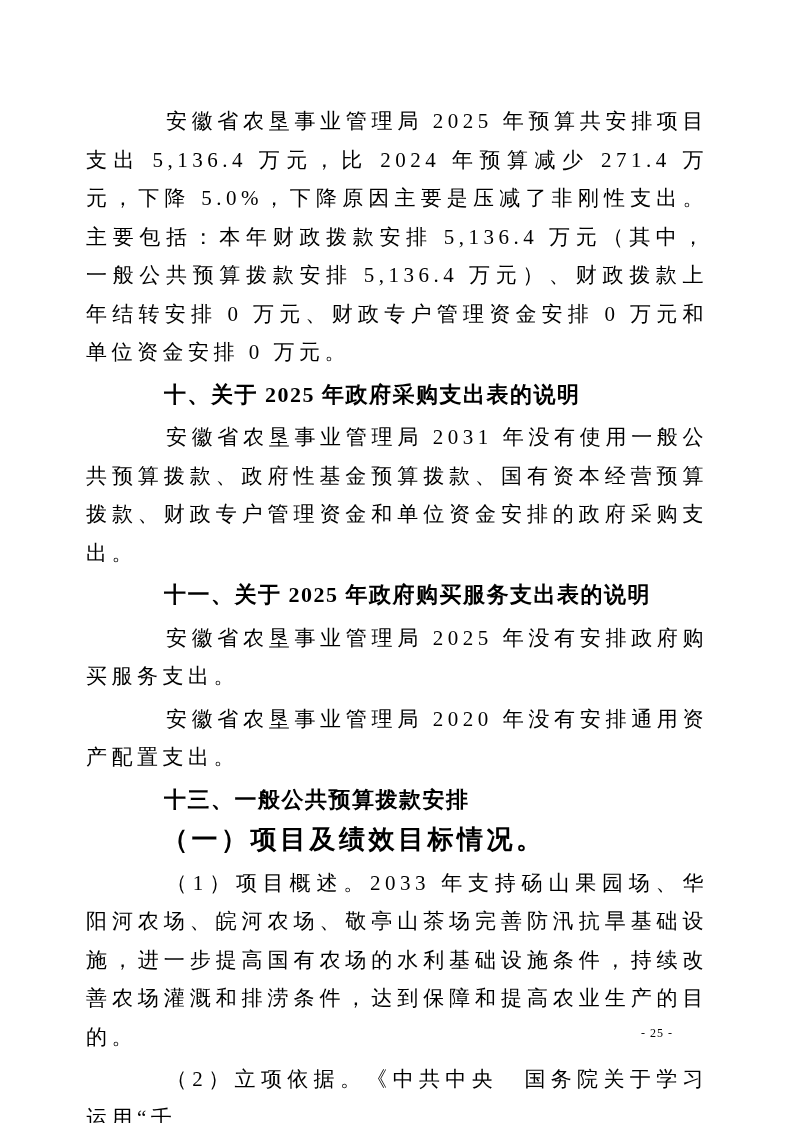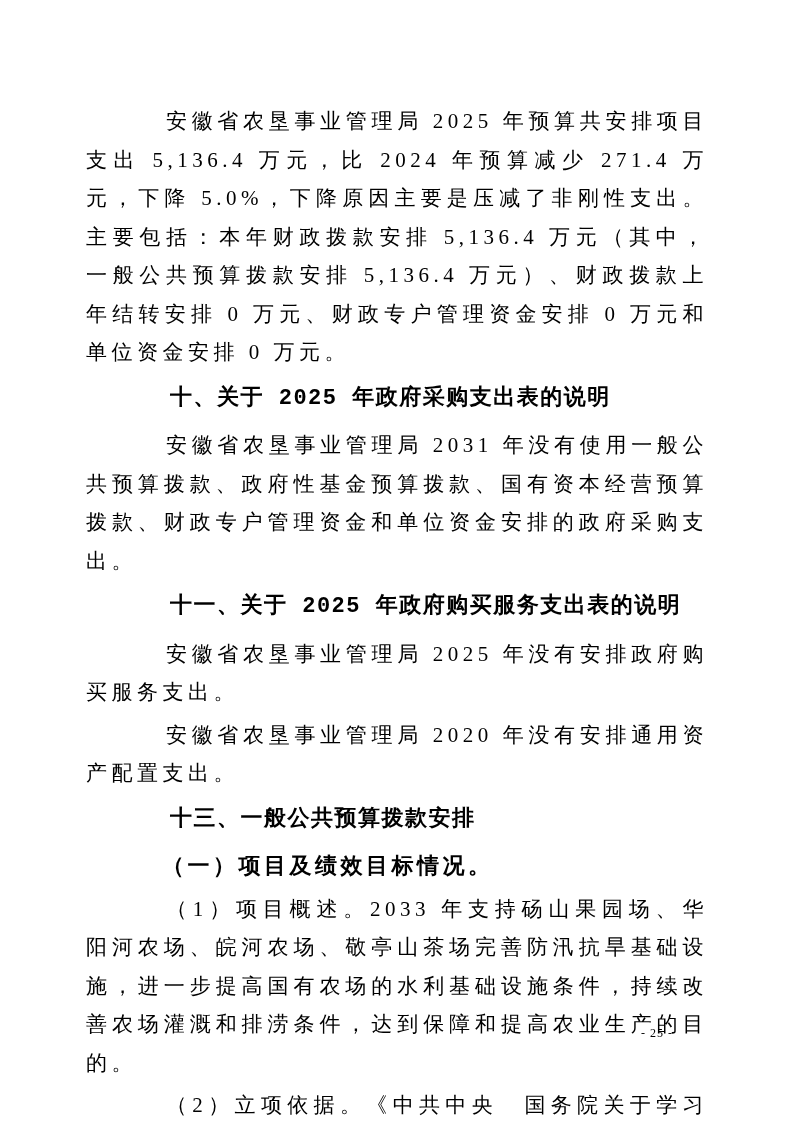--- a/index.html
+++ b/index.html
@@ -26,33 +26,33 @@
     font-size: 21px;
     line-height: 38.5px;
     letter-spacing: 4.5px;
     text-align: justify;
     text-justify: inter-character;
     text-indent: 80px;
     margin: 4px;
     word-break: break-all;
   }
   .heading {
-    font-family: Liberation Mono, monospace;
+    font-family: Liberation Serif, serif;
     font-weight: 700;
     font-size: 22px;
     line-height: 38.5px;
     letter-spacing: 1.5px;
     text-indent: 80px;
-    margin: 8px;
+    margin: 2px;
     white-space: nowrap;
   }
   .subheading {
     font-family: "Liberation Serif", "DejaVu Serif", serif;
     font-weight: 700;
-    font-size: 22px;
+    font-size: 26px;
     line-height: 38.5px;
     letter-spacing: 3.5px;
     text-indent: 80px;
     margin: 0;
     white-space: nowrap;
   }
   .page-number {
     position: absolute;
     top: 1026px;
     right: 121px;

